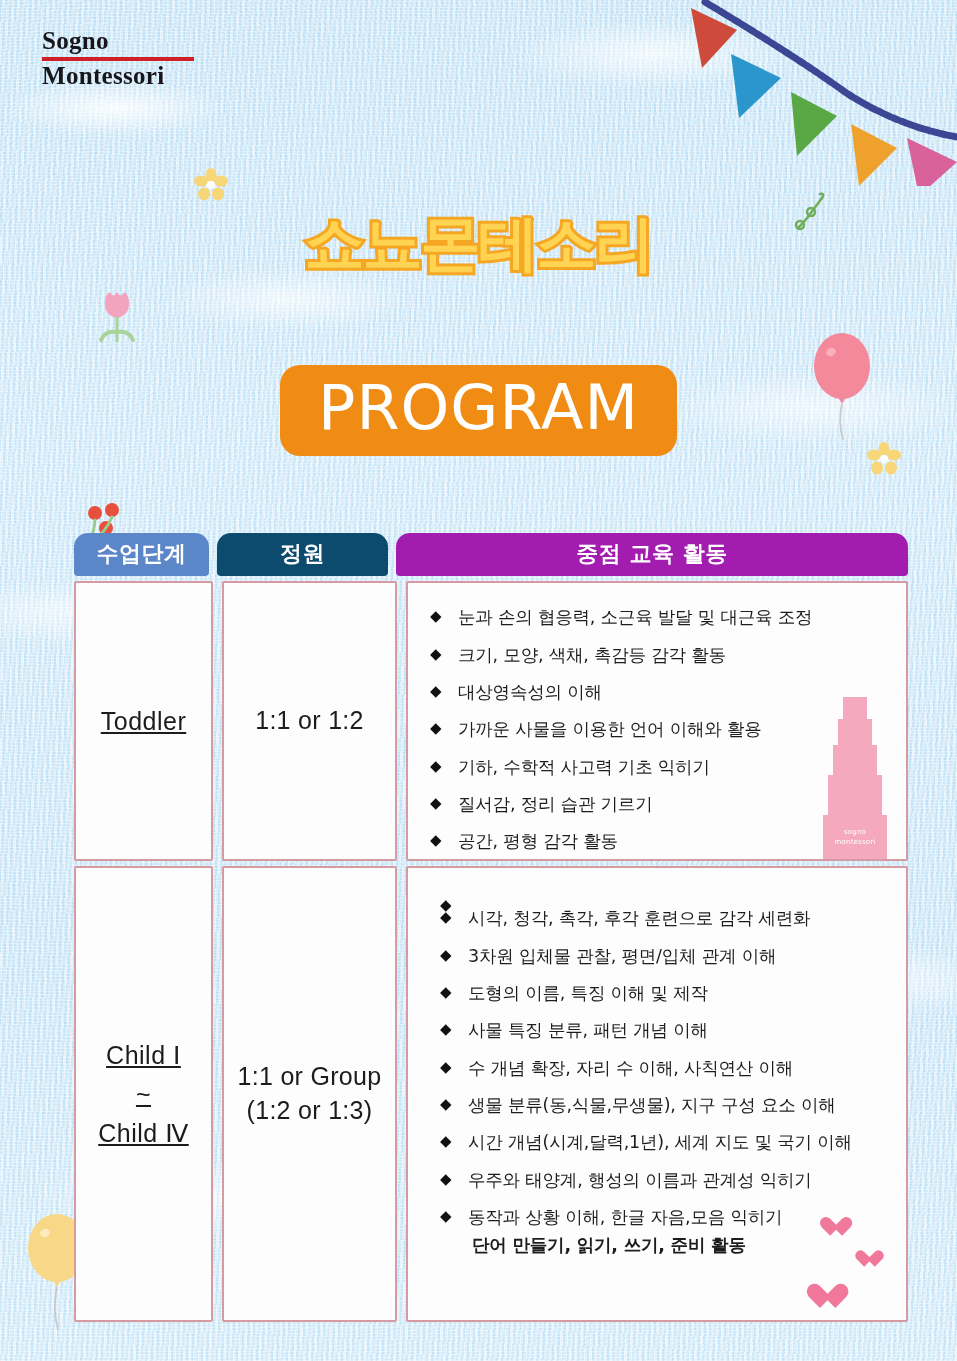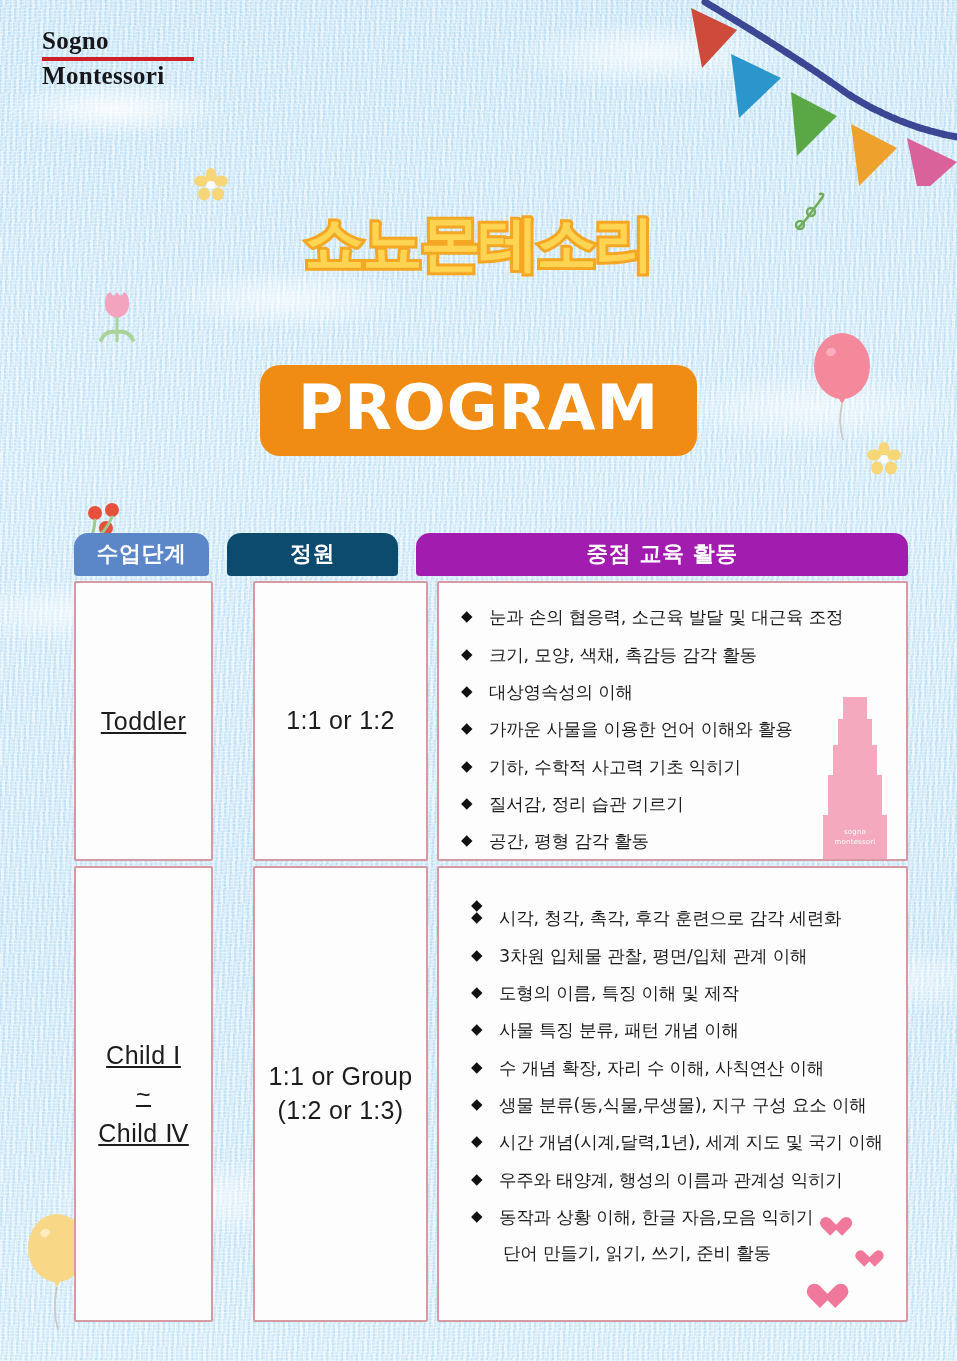--- a/index.html
+++ b/index.html
@@ -47,64 +47,64 @@
     font-weight:bold;font-size:60px;letter-spacing:-2px;
     color:#FFD452;
     -webkit-text-stroke:6px #F5A623;
     paint-order:stroke fill;
     line-height:1.05;
   }
   #program-wrap{position:absolute;left:0;right:0;top:365px;text-align:center;}
   #program{
     display:inline-block;background:#F08C14;border-radius:20px;
     padding:10px 38px 14px 38px;
-    color:#ffffff;font-weight:bold;font-size:62px;letter-spacing:1px;
+    color:#ffffff;font-weight:normal;font-size:62px;letter-spacing:1px;
     font-family:"DejaVu Sans","Liberation Sans",sans-serif;line-height:1.08;
   }
 
   
   #table{position:absolute;left:74px;top:533px;width:834px;}
-  .hdr-row{display:flex;gap:18px;}
+  .hdr-row{display:flex;gap:8px;}
   .hdr{
     border-radius:14px 14px 4px 4px;
     color:#fff;font-weight:bold;font-size:22px;text-align:center;
     padding:9px 0 10px 0;line-height:1.1;letter-spacing:.5px;
     font-family:"DejaVu Sans","Liberation Sans",sans-serif;
   }
   .hdr.c1{width:135px;background:#5B86C8;}
   .hdr.c2{width:171px;background:#0c4a6e;}
   .hdr.c3{flex:1;background:#a21caf;}
 
   .body-row{display:flex;gap:9px;margin-top:5px;}
   .cell{
     background:#fdfdfd;border:2px solid #d69aa2;border-radius:2px;
     position:relative;overflow:hidden;
   }
   .cell.c1{width:135px;}
-  .cell.c2{width:171px;margin-left:31px;}
+  .cell.c2{width:171px;}
   .cell.c3{flex:1;}
   .cell.c1,.cell.c2{display:flex;align-items:center;justify-content:center;}
   .stagelabel{font-size:25px;color:#1c1c1c;text-align:center;line-height:1.55;
     font-family:"Liberation Sans","DejaVu Sans",sans-serif;letter-spacing:.5px;text-decoration:underline;}
   .ratio{font-size:25px;color:#1c1c1c;text-align:center;line-height:1.35;
     font-family:"Liberation Sans","DejaVu Sans",sans-serif;letter-spacing:.3px;}
 
   .r1 .cell{height:276px;}
   .r2 .cell{height:452px;}
 
   ul.acts{list-style:none;margin:0;padding:22px 14px 0 22px;}
   .r2 ul.acts{padding-top:26px;padding-left:32px;}
   ul.acts li{
     position:relative;padding-left:28px;margin-bottom:12px;
     font-size:17.5px;color:#1d1d1d;line-height:1.45;letter-spacing:-.2px;
     font-family:"DejaVu Sans","Liberation Sans",sans-serif;
   }
   .r2 ul.acts li{margin-bottom:12px;font-size:17.5px;}
   ul.acts li .dia{position:absolute;left:0;top:1px;font-size:15px;color:#111;}
-  ul.acts li .l2{display:block;padding-left:4px;margin-top:10px;}
+  ul.acts li .l2{display:block;padding-left:4px;margin-top:2px;font-weight:bold;}
 
   
   #tower{position:absolute;right:16px;bottom:0;width:70px;}
   #tower .blk{background:#F4A9BE;margin:0 auto;display:block;}
   #tower .b1{width:24px;height:22px;}
   #tower .b2{width:34px;height:26px;}
   #tower .b3{width:44px;height:30px;}
   #tower .b4{width:54px;height:40px;}
   #tower .b5{width:64px;height:44px;position:relative;}
   #tower .tlabel{position:absolute;inset:0;display:flex;flex-direction:column;

